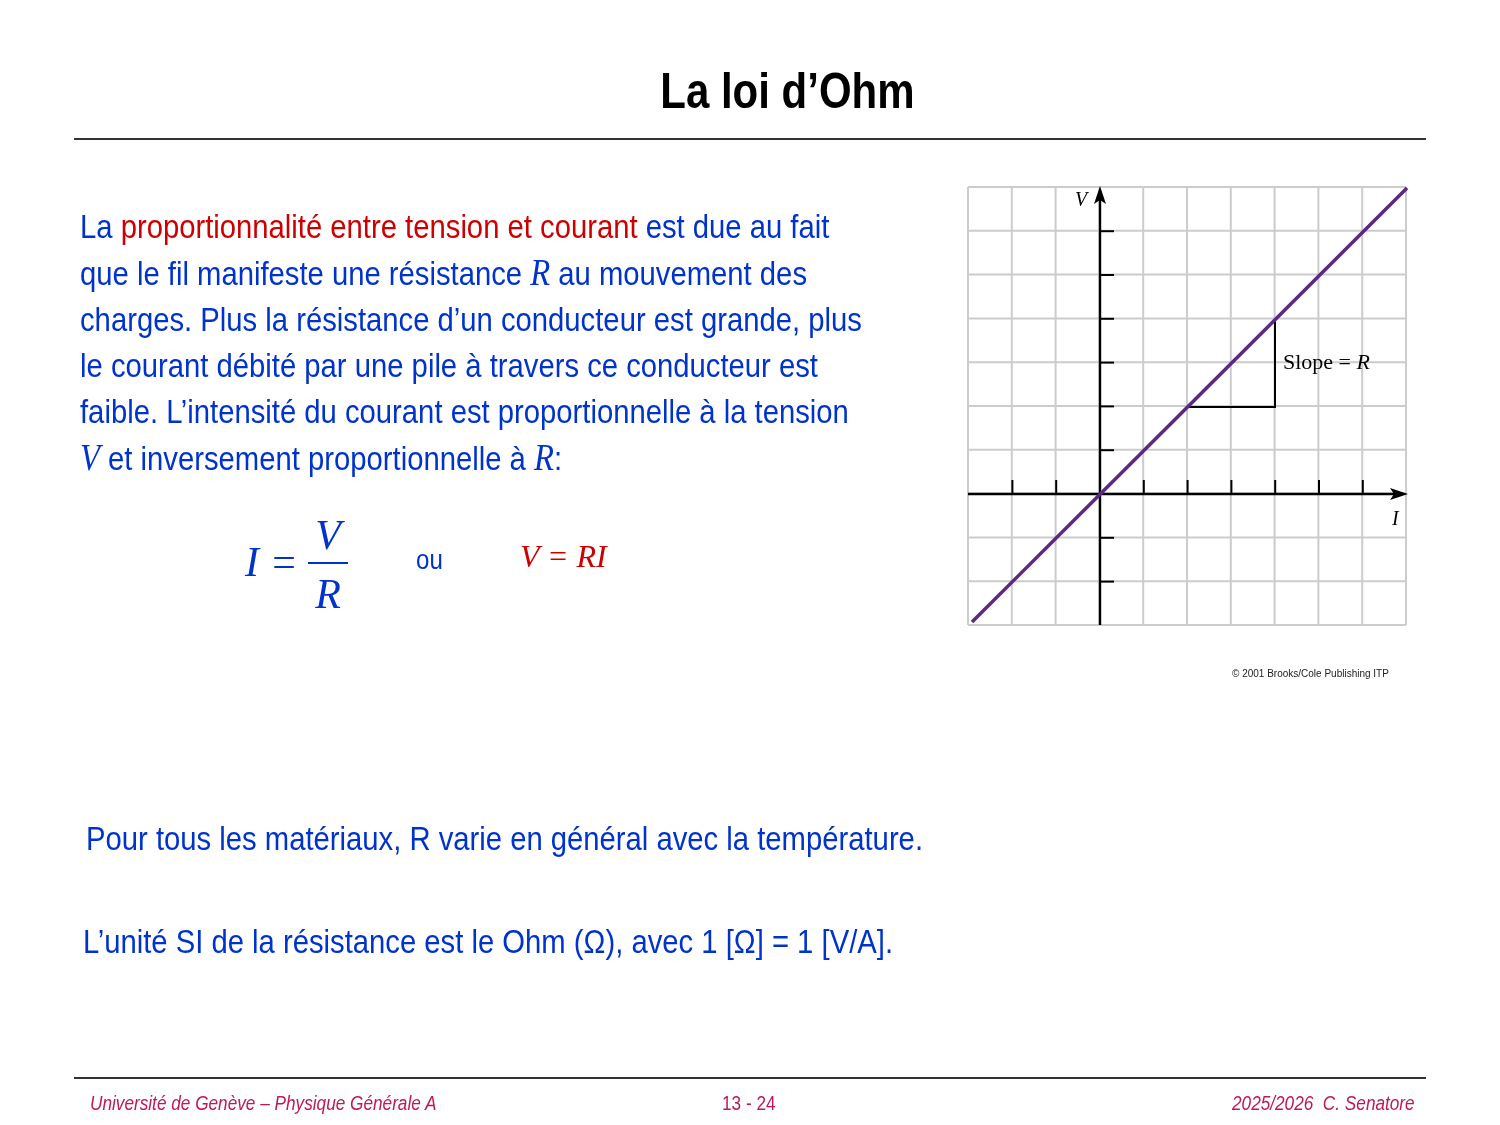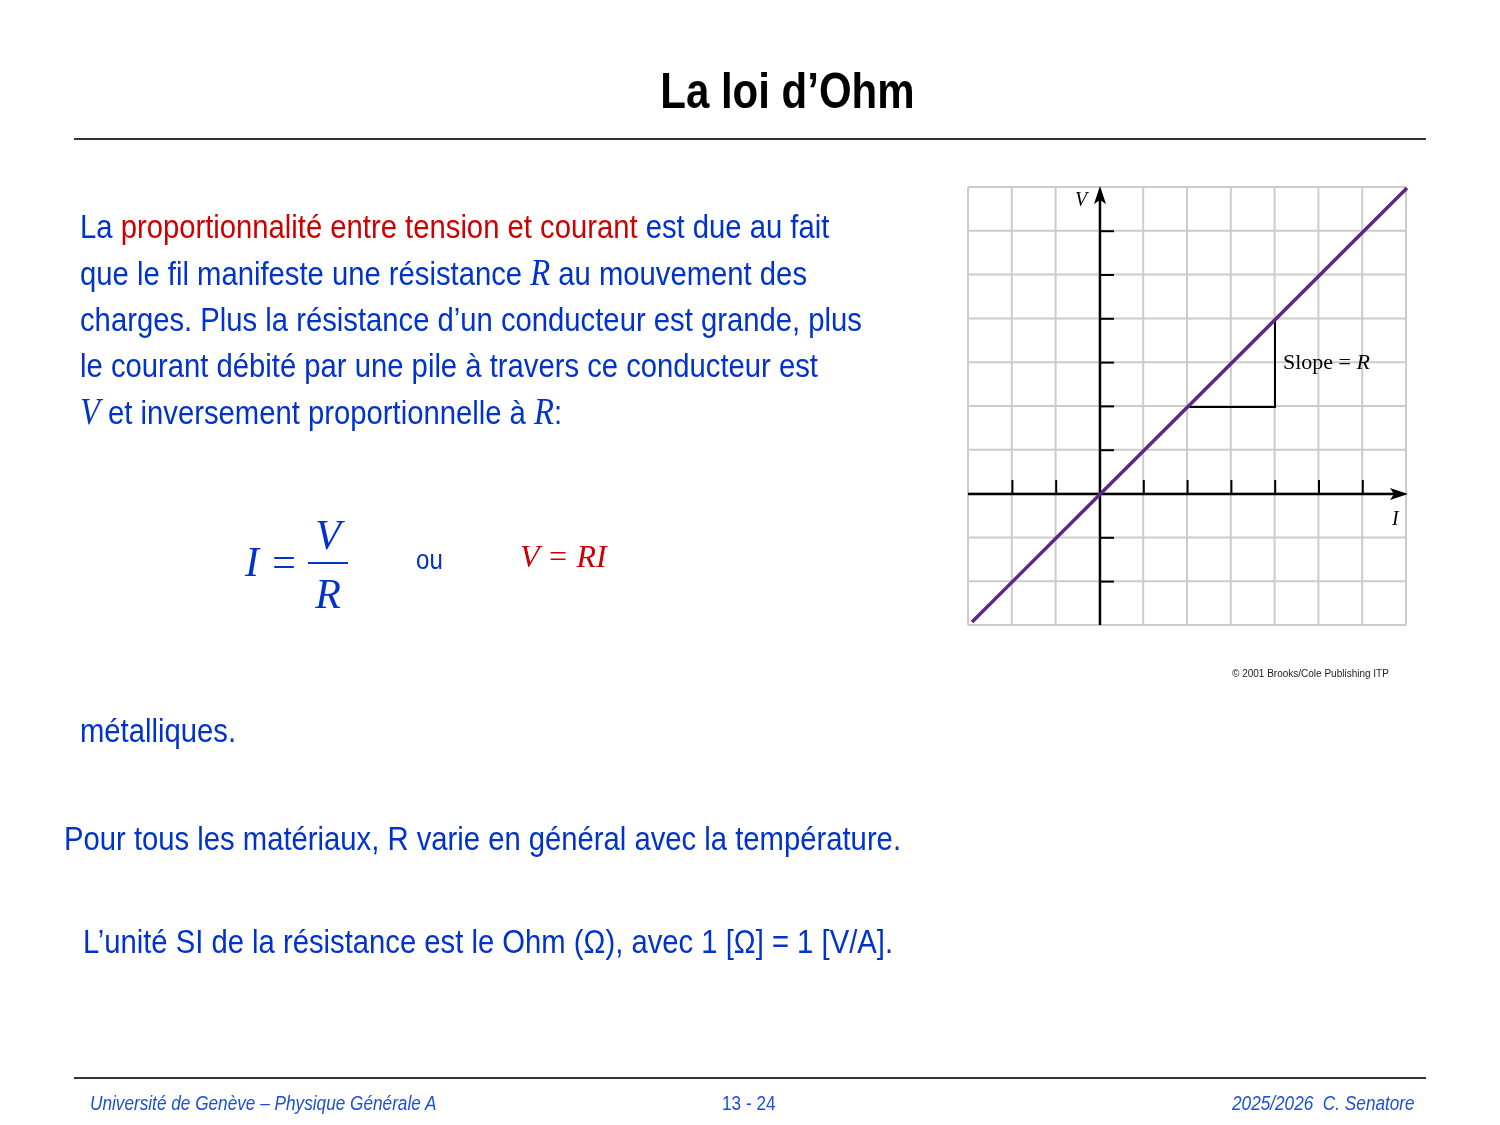--- a/index.html
+++ b/index.html
@@ -8,49 +8,50 @@
   .title { left:0; width:1500px; top:62px; text-align:center; font-size:50px; font-weight:bold; color:#000;padding-left:37px; }
   .title span { display:inline-block; transform:scaleX(0.84); transform-origin:center; }
   .rule-top { left:74px; width:1352px; top:138px; height:2px; background:#333; }
   .rule-bot { left:74px; width:1352px; top:1077px; height:2px; background:#333; }
   .narrow { display:inline-block; transform:scaleX(0.86); transform-origin:left top; white-space:nowrap; }
   .para { color:#0033cc; font-size:34px; line-height:46px; }
   .red { color:#cc0000; }
   .mathi { font-family:"Liberation Serif", serif; font-style:italic; }
   .p1 { left:80px; top:177px;margin-top:26px; }
   .p2 { left:80px; top:707px; }
-  .p3 { left:64px; top:815px;text-align:center; }
+  .p3 { left:86px; top:815px;text-align:center; }
   .p4 { left:83px; top:918px; }
   .line { display:block; }
   .formula1 { left:245px; top:510px; color:#0033cc; font-family:"Liberation Serif", serif; font-style:italic; font-size:42px; }
   .frac { position:absolute; left:63px; top:0; width:40px; text-align:center; }
   .frac .num { display:block; height:50px; line-height:50px; }
   .frac .bar { display:block; height:2px; background:#0033cc; margin:2px 0 0 0; }
   .frac .den { display:block; height:50px; line-height:60px; }
   .eq1 { position:absolute; left:0; top:28px; white-space:nowrap; }
   .ou { left:416px; top:544px; color:#0033cc; font-size:28px; }
   .formula2 { left:520px; top:538px; color:#cc0000; font-family:"Liberation Serif", serif; font-style:italic; font-size:32px; white-space:nowrap; }
   .chart { left:960px; top:180px; width:460px; height:470px; }
   .credit { left:1232px; top:636px; font-size:10px; color:#222; white-space:nowrap;margin-top:32px; }
-  .footer { font-size:20px; font-style:italic; color:#1d4ed8; top:1092px; }
+  .footer { font-size:20px; font-style:italic; color:#be185d; top:1092px; }
   .f-left { left:90px; }
   .f-center { left:722px; font-style:normal; }
   .f-right { left:1184px;margin-left:48px; }
 </style>
 </head>
 <body>
 
 <div class="abs title"><span>La loi d’Ohm</span></div>
 <div class="abs rule-top"></div>
 
 <div class="abs para p1" id="p1">
     <span class="line"><span class="narrow"><span>La </span><span class="red">proportionnalité entre tension et courant</span><span> est due au fait</span></span></span>
     <span class="line"><span class="narrow"><span>que le fil manifeste une résistance </span><span class="mathi" style="font-size: 38px;">R</span><span> au mouvement des</span></span></span>
     <span class="line"><span class="narrow"><span>charges. Plus la résistance d’un conducteur est grande, plus</span></span></span>
     <span class="line"><span class="narrow"><span>le courant débité par une pile à travers ce conducteur est</span></span></span>
+    <span class="line"><span class="narrow"><span>faible. L’intensité du courant est proportionnelle à la tension</span></span></span>
     <span class="line"><span class="narrow"><span class="mathi" style="font-size: 38px;">V</span><span> et inversement proportionnelle à </span><span class="mathi" style="font-size: 38px;">R</span><span>:</span></span></span>
   </div>
 
 <div class="abs formula1">
   <span class="eq1">I =</span>
   <span class="frac">
     <span class="num">V</span>
     <span class="bar"></span>
     <span class="den">R</span>
   </span>
@@ -109,21 +110,20 @@
     </g>
   <polyline points="1188,407 1275,407 1275,320" fill="none" stroke="#000" stroke-width="2"></polyline>
   <line x1="972" y1="622" x2="1407" y2="188" stroke="#5a2a82" stroke-width="3.5"></line>
   <text x="1075" y="206" font-family="Liberation Serif, serif" font-style="italic" font-size="20" fill="#000">V</text>
   <text x="1392" y="525" font-family="Liberation Serif, serif" font-style="italic" font-size="20" fill="#000">I</text>
   <text x="1283" y="369" font-family="Liberation Serif, serif" font-size="22" fill="#000" id="slopelabel"><tspan>Slope = </tspan><tspan font-style="italic">R</tspan></text>
 </svg>
 <div class="abs credit">© 2001 Brooks/Cole Publishing ITP</div>
 
 <div class="abs para p2" id="p2">
-    <span class="line"><span class="narrow"><span>métalliques.</span></span></span>
   </div>
 <div class="abs para p3"><span class="narrow">Pour tous les matériaux, R varie en général avec la température.</span></div>
 <div class="abs para p4"><span class="narrow">L’unité SI de la résistance est le Ohm (Ω), avec 1 [Ω] = 1 [V/A].</span></div>
 
 <div class="abs rule-bot"></div>
 <div class="abs footer f-left"><span class="narrow">Université de Genève – Physique Générale A</span></div>
 <div class="abs footer f-center"><span class="narrow">13 - 24</span></div>
 <div class="abs footer f-right"><span class="narrow" style="white-space:pre">2025/2026  C. Senatore</span></div>
 
 </body></html>

